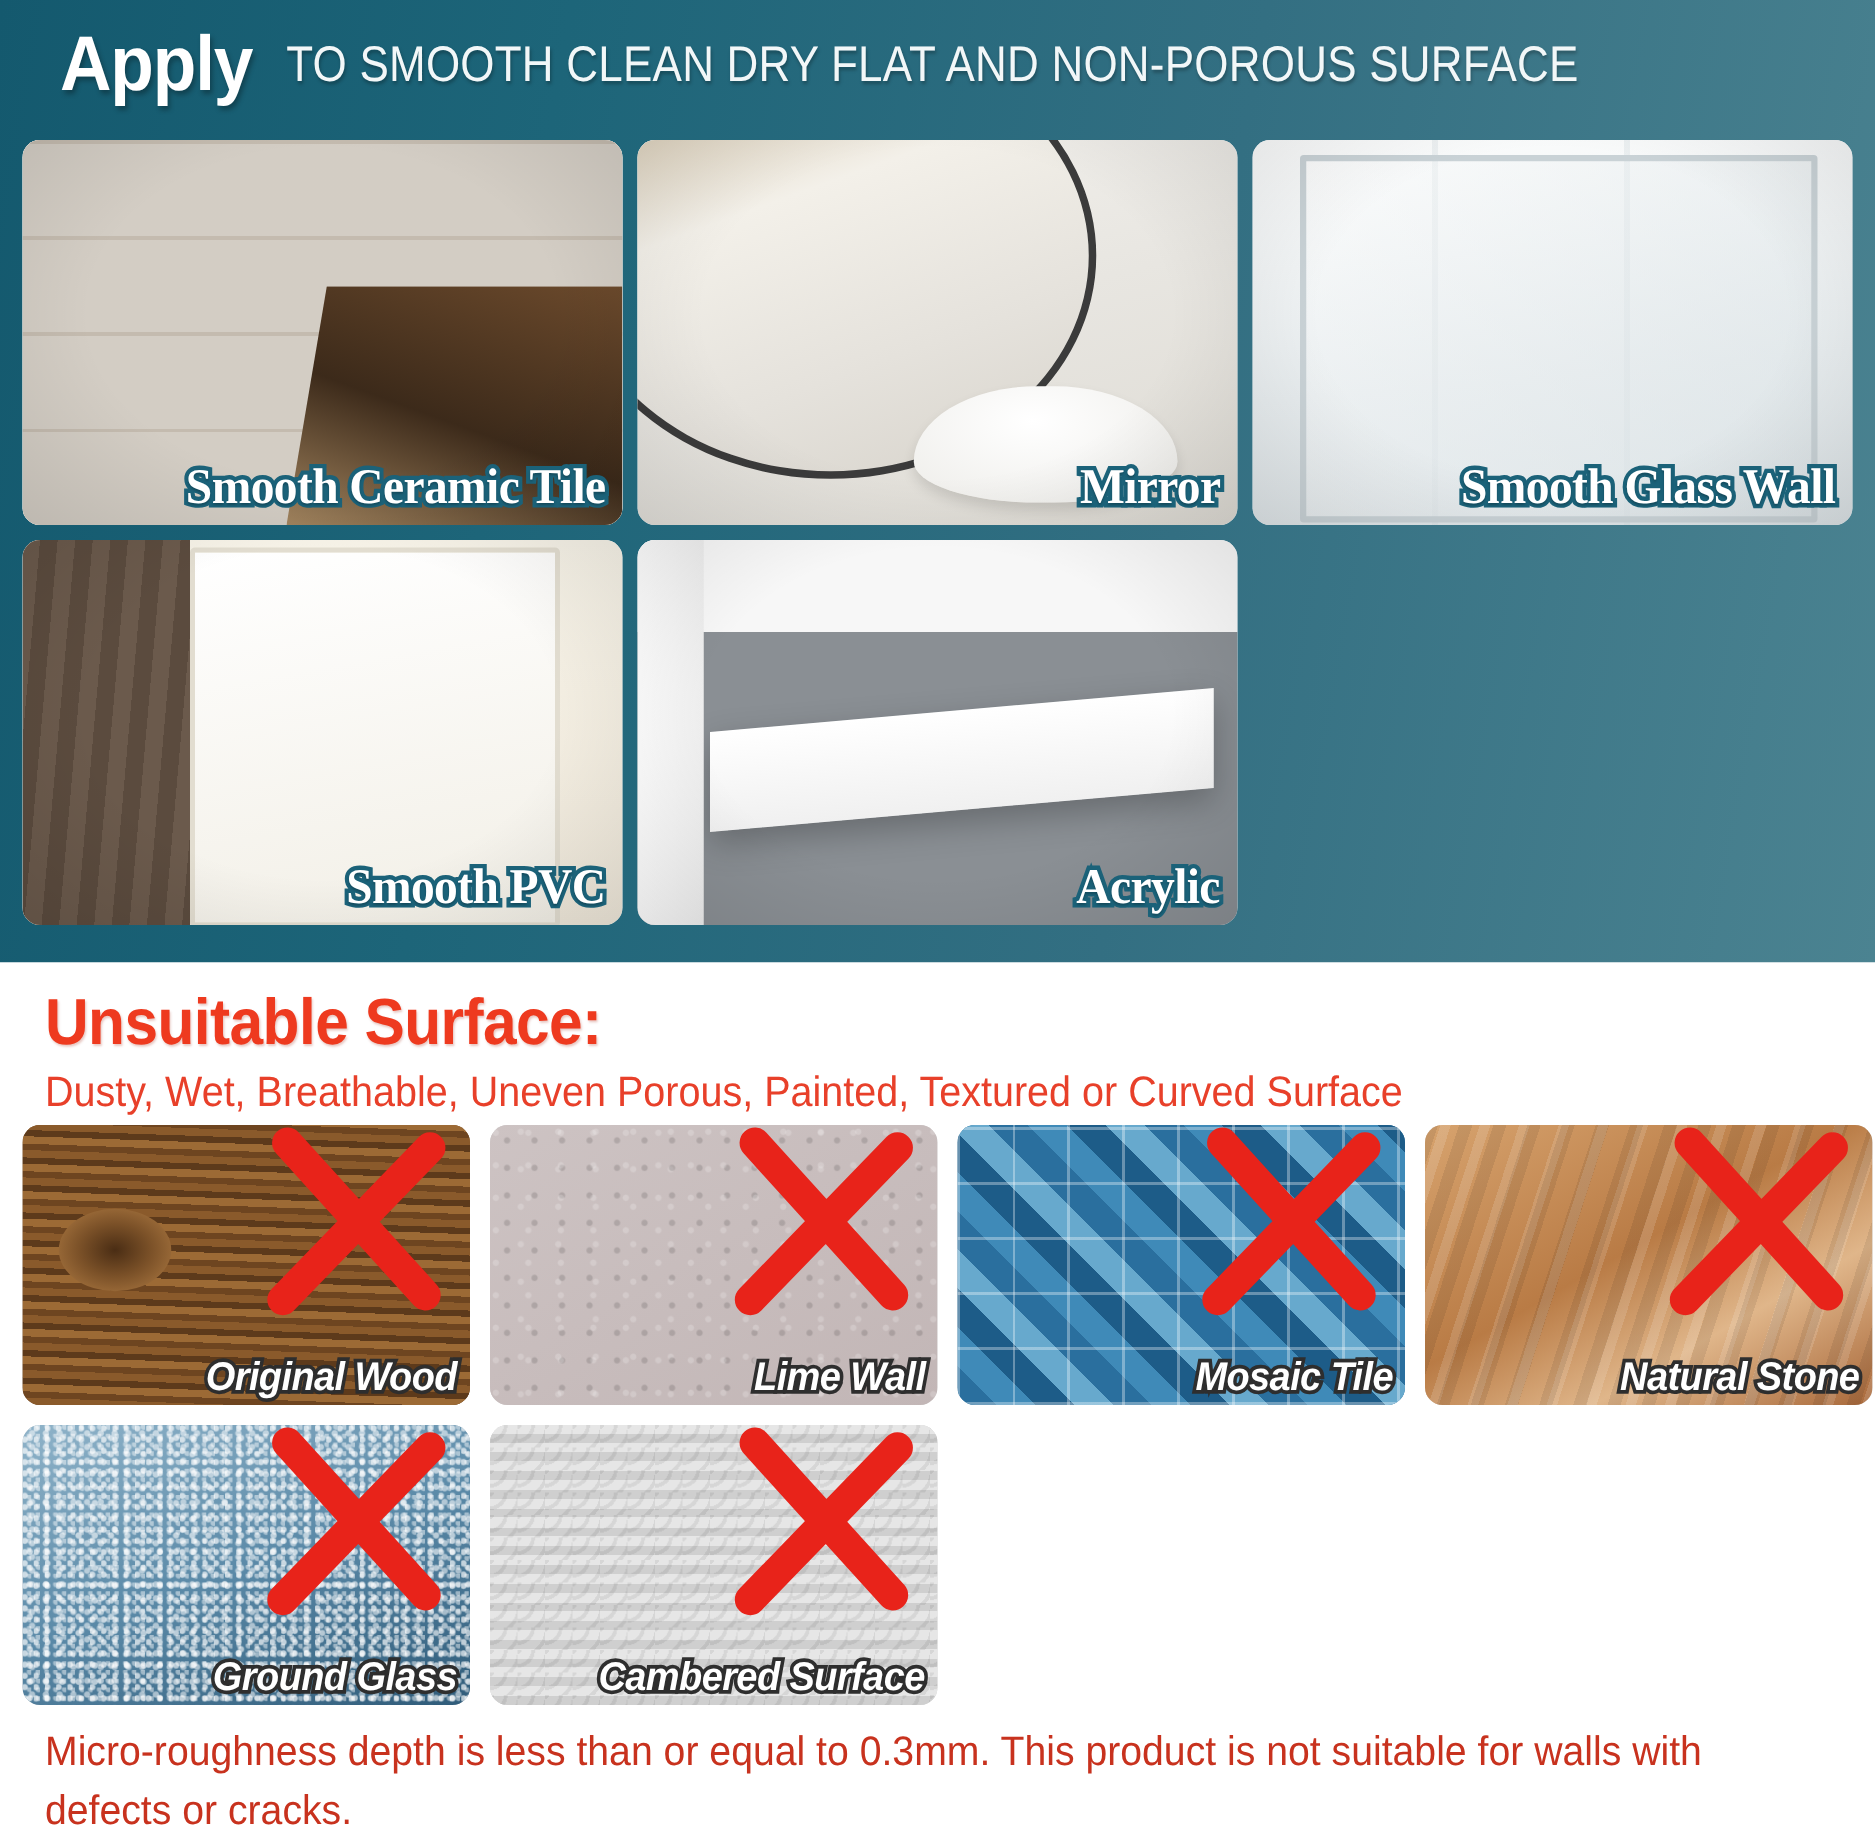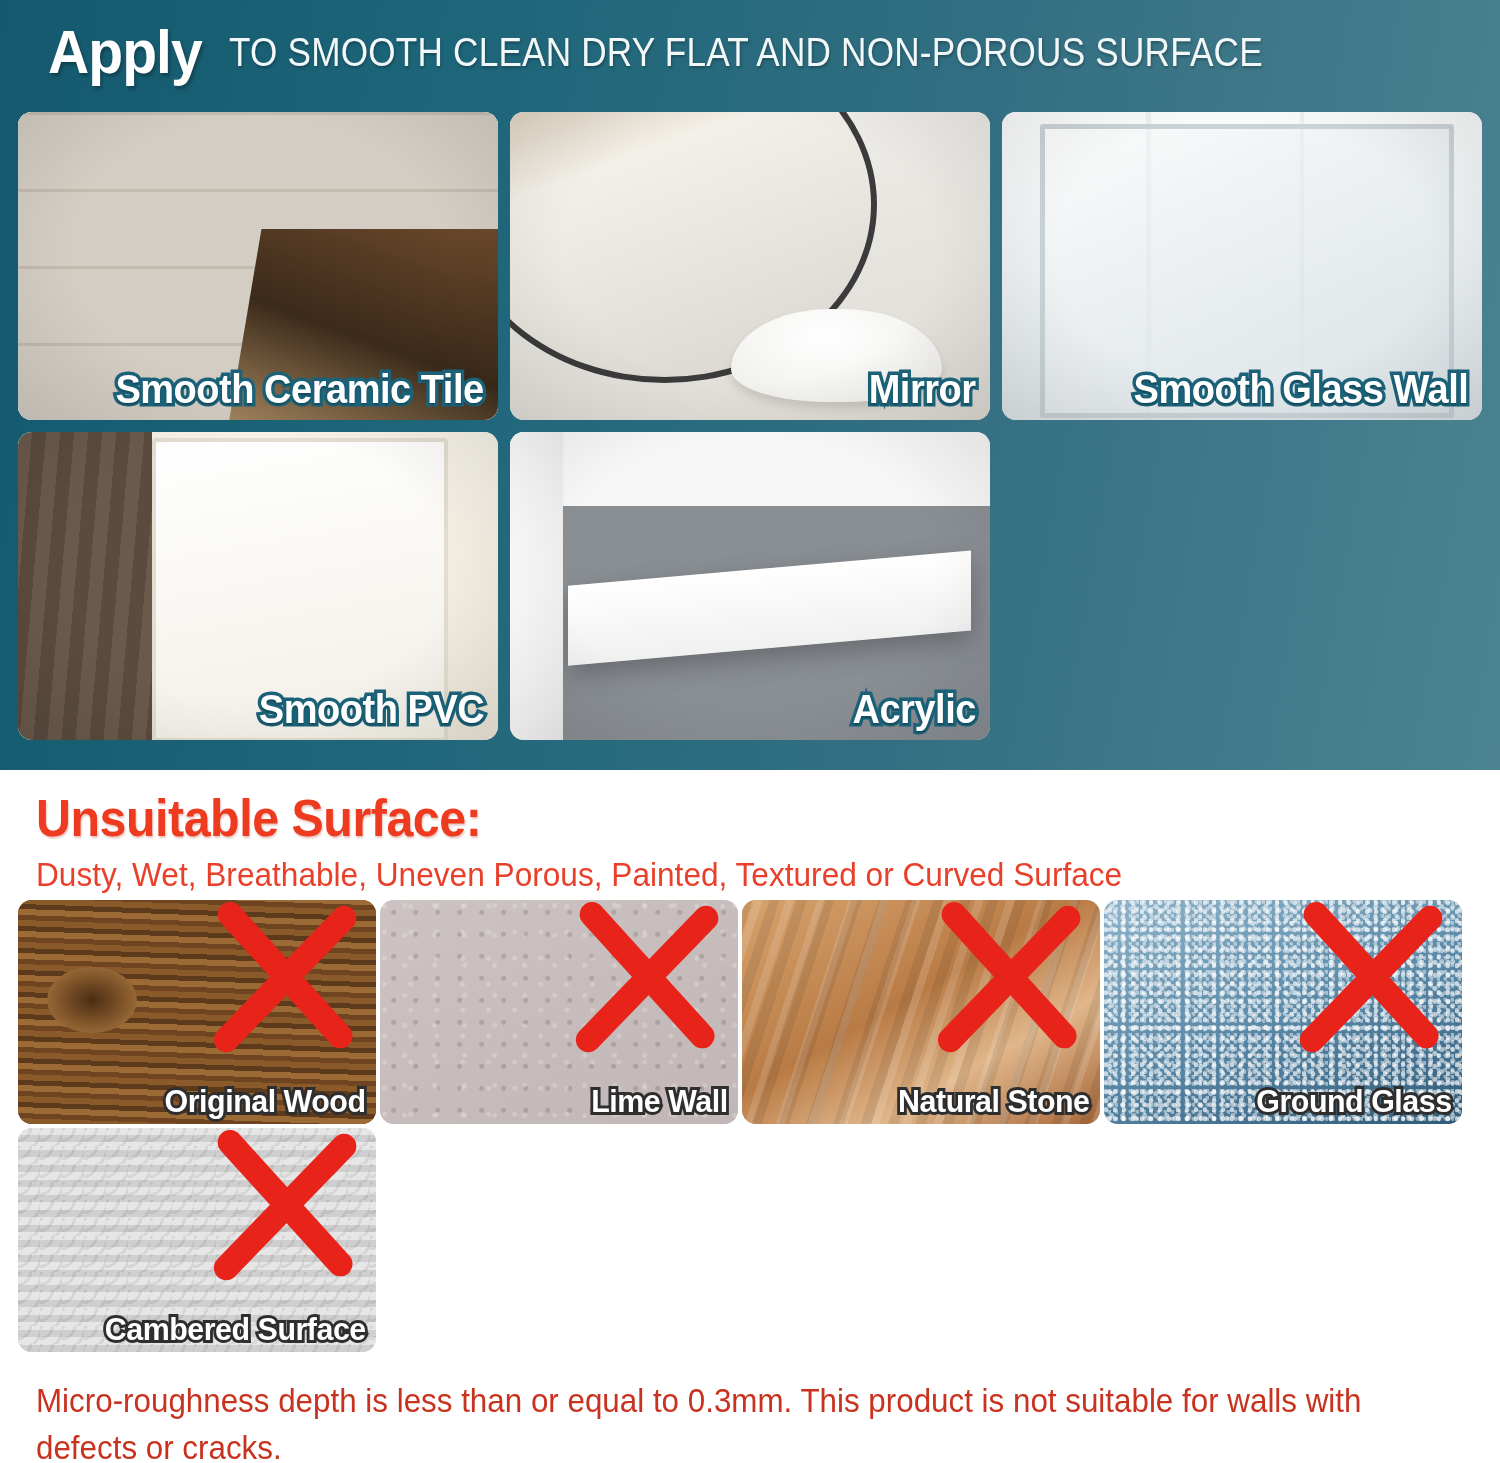--- a/index.html
+++ b/index.html
@@ -38,20 +38,21 @@
     position:absolute; left:18px; top:112px;
     width:1464px; height:644px;
     display:grid;
     grid-template-columns:480px 480px 480px;
     grid-template-rows:308px 308px;
     gap:12px;
   }
   .apply-cell {
     position:relative; border-radius:14px; overflow:hidden;
     background:#dfe5e8;
+    font-family:Liberation Serif, serif;
   }
   .apply-label {
     position:absolute; right:14px; bottom:8px;
     font-size:40px; font-weight:bold; color:#ffffff;
     white-space:nowrap; letter-spacing:-.5px;
     transform:scaleX(.95); transform-origin:right bottom;
     -webkit-text-stroke:7px #1b6279;
     paint-order:stroke fill;
     text-shadow:0 2px 2px rgba(0,0,0,.25);
   }
@@ -75,21 +76,22 @@
     transform:scaleX(.93); transform-origin:left top;
     line-height:1.2;
   }
 
   .bad-grid {
     position:absolute; left:18px; top:130px;
     width:1464px; height:460px;
     display:grid;
     grid-template-columns:358px 358px 358px 358px;
     grid-template-rows:224px 224px;
-    gap:4px;
+    gap:16px;
+    font-style:italic;
   }
   .bad-cell {
     position:relative; border-radius:14px; overflow:hidden;
     background:#d9d9d9;
   }
   .bad-label {
     position:absolute; right:10px; bottom:6px;
     font-size:32px; font-weight:bold; color:#ffffff;
     white-space:nowrap; text-align:right; line-height:1.02;
     letter-spacing:-.5px;
@@ -372,20 +374,27 @@
     </div>
 
     <div class="bad-cell">
       <div class="ph ph-lime"></div>
       <svg class="x-mark" viewBox="0 0 100 100">
           <path d="M20 16 L78 80 M80 18 L18 82" stroke="#e8231a" stroke-width="13" stroke-linecap="round" fill="none"></path>
         </svg>
       <div class="bad-label">Lime Wall</div>
     </div>
 
+    <div class="bad-cell">
+      <div class="ph ph-mosaic"></div>
+      <svg class="x-mark" viewBox="0 0 100 100">
+          <path d="M20 16 L78 80 M80 18 L18 82" stroke="#e8231a" stroke-width="13" stroke-linecap="round" fill="none"></path>
+        </svg>
+      <div class="bad-label">Mosaic Tile</div>
+    </div>
 
     <div class="bad-cell">
       <div class="ph ph-stone"></div>
       <svg class="x-mark" viewBox="0 0 100 100">
           <path d="M20 16 L78 80 M80 18 L18 82" stroke="#e8231a" stroke-width="13" stroke-linecap="round" fill="none"></path>
         </svg>
       <div class="bad-label">Natural Stone</div>
     </div>
 
     <div class="bad-cell">

